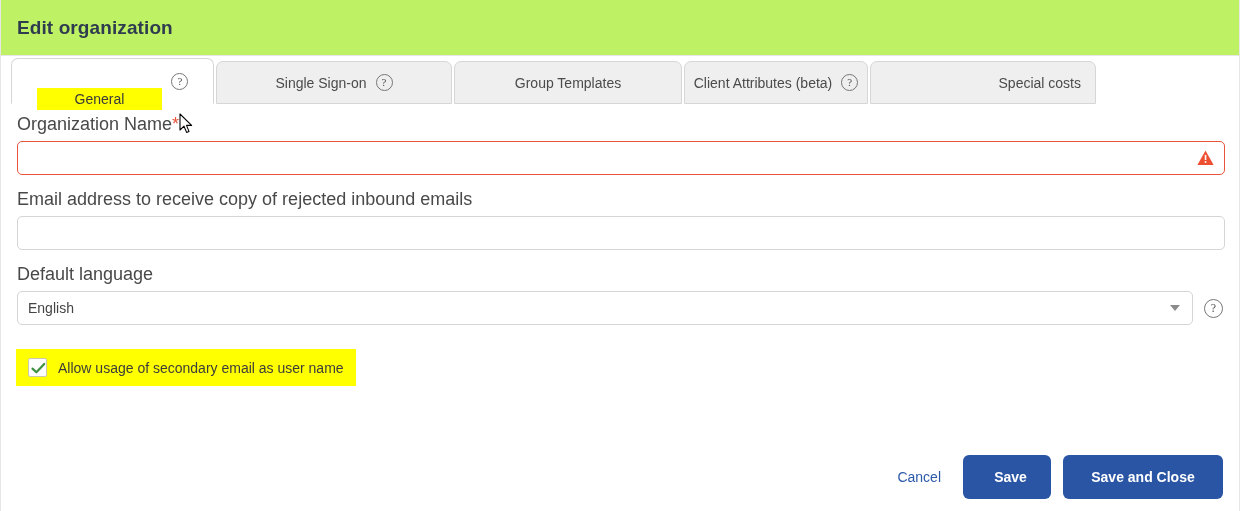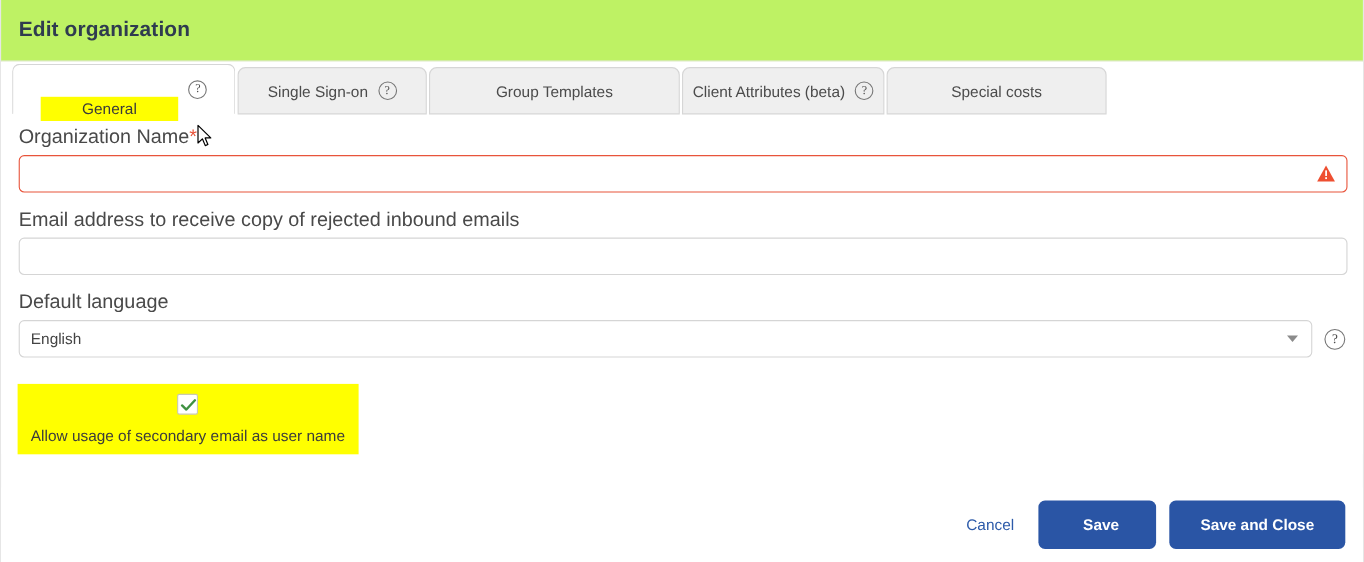--- a/index.html
+++ b/index.html
@@ -79,24 +79,24 @@
     z-index: 3;
   }
   .tab-label.hl {
     background: #ffff00;
     padding: 3px 38px;
     color: #3a3a3a;
     margin-top: 36px;
   }
   .tab-w1 { width: 203px; }
   .tab-w2 { width: 200px; }
-  .tab-w3 { width: 172px; }
+  .tab-w3 { width: 236px; }
   .tab-w4 { width: 228px; }
   .tab-w5 { width: 184px; }
-  .tab-w6 { width: 200px; }
+  .tab-w6 { width: 226px; justify-content: flex-end; }
 
   
   .qicon {
     width: 17px; height: 17px;
     flex: 0 0 17px;
     border: 1px solid #767676;
     border-radius: 50%;
     color: #4a4a4a;
     font-size: 11px;
     line-height: 15px;
@@ -184,21 +184,20 @@
   
   .check-row {
     display: inline-flex;
     align-items: center;
     gap: 11px;
     background: #ffff00;
     padding: 9px 12px 9px 12px;
     margin-top: 10px;
     margin-left: -1px;
     cursor: pointer;
-    flex-direction: column;
   }
   .checkbox {
     width: 19px; height: 19px;
     flex: 0 0 19px;
     box-sizing: border-box;
     border: 1px solid #c9c9b0;
     background: #ffffff;
     border-radius: 2px;
     position: relative;
   }
@@ -236,21 +235,21 @@
     color: #ffffff;
     font-size: 14px;
     font-weight: bold;
     border: none;
     border-radius: 6px;
     height: 44px;
     cursor: pointer;
     font-family: "Liberation Sans", sans-serif;
     padding: 0 20px;
   }
-  .btn-save { width: 107px; padding-left: 27px; }
+  .btn-save { width: 88px; padding-left: 27px; }
   .btn-save-close { width: 160px; }
 
   
   .cursor {
     position: absolute;
     left: 178px;
     top: 113px;
     width: 15px;
     height: 22px;
     pointer-events: none;

